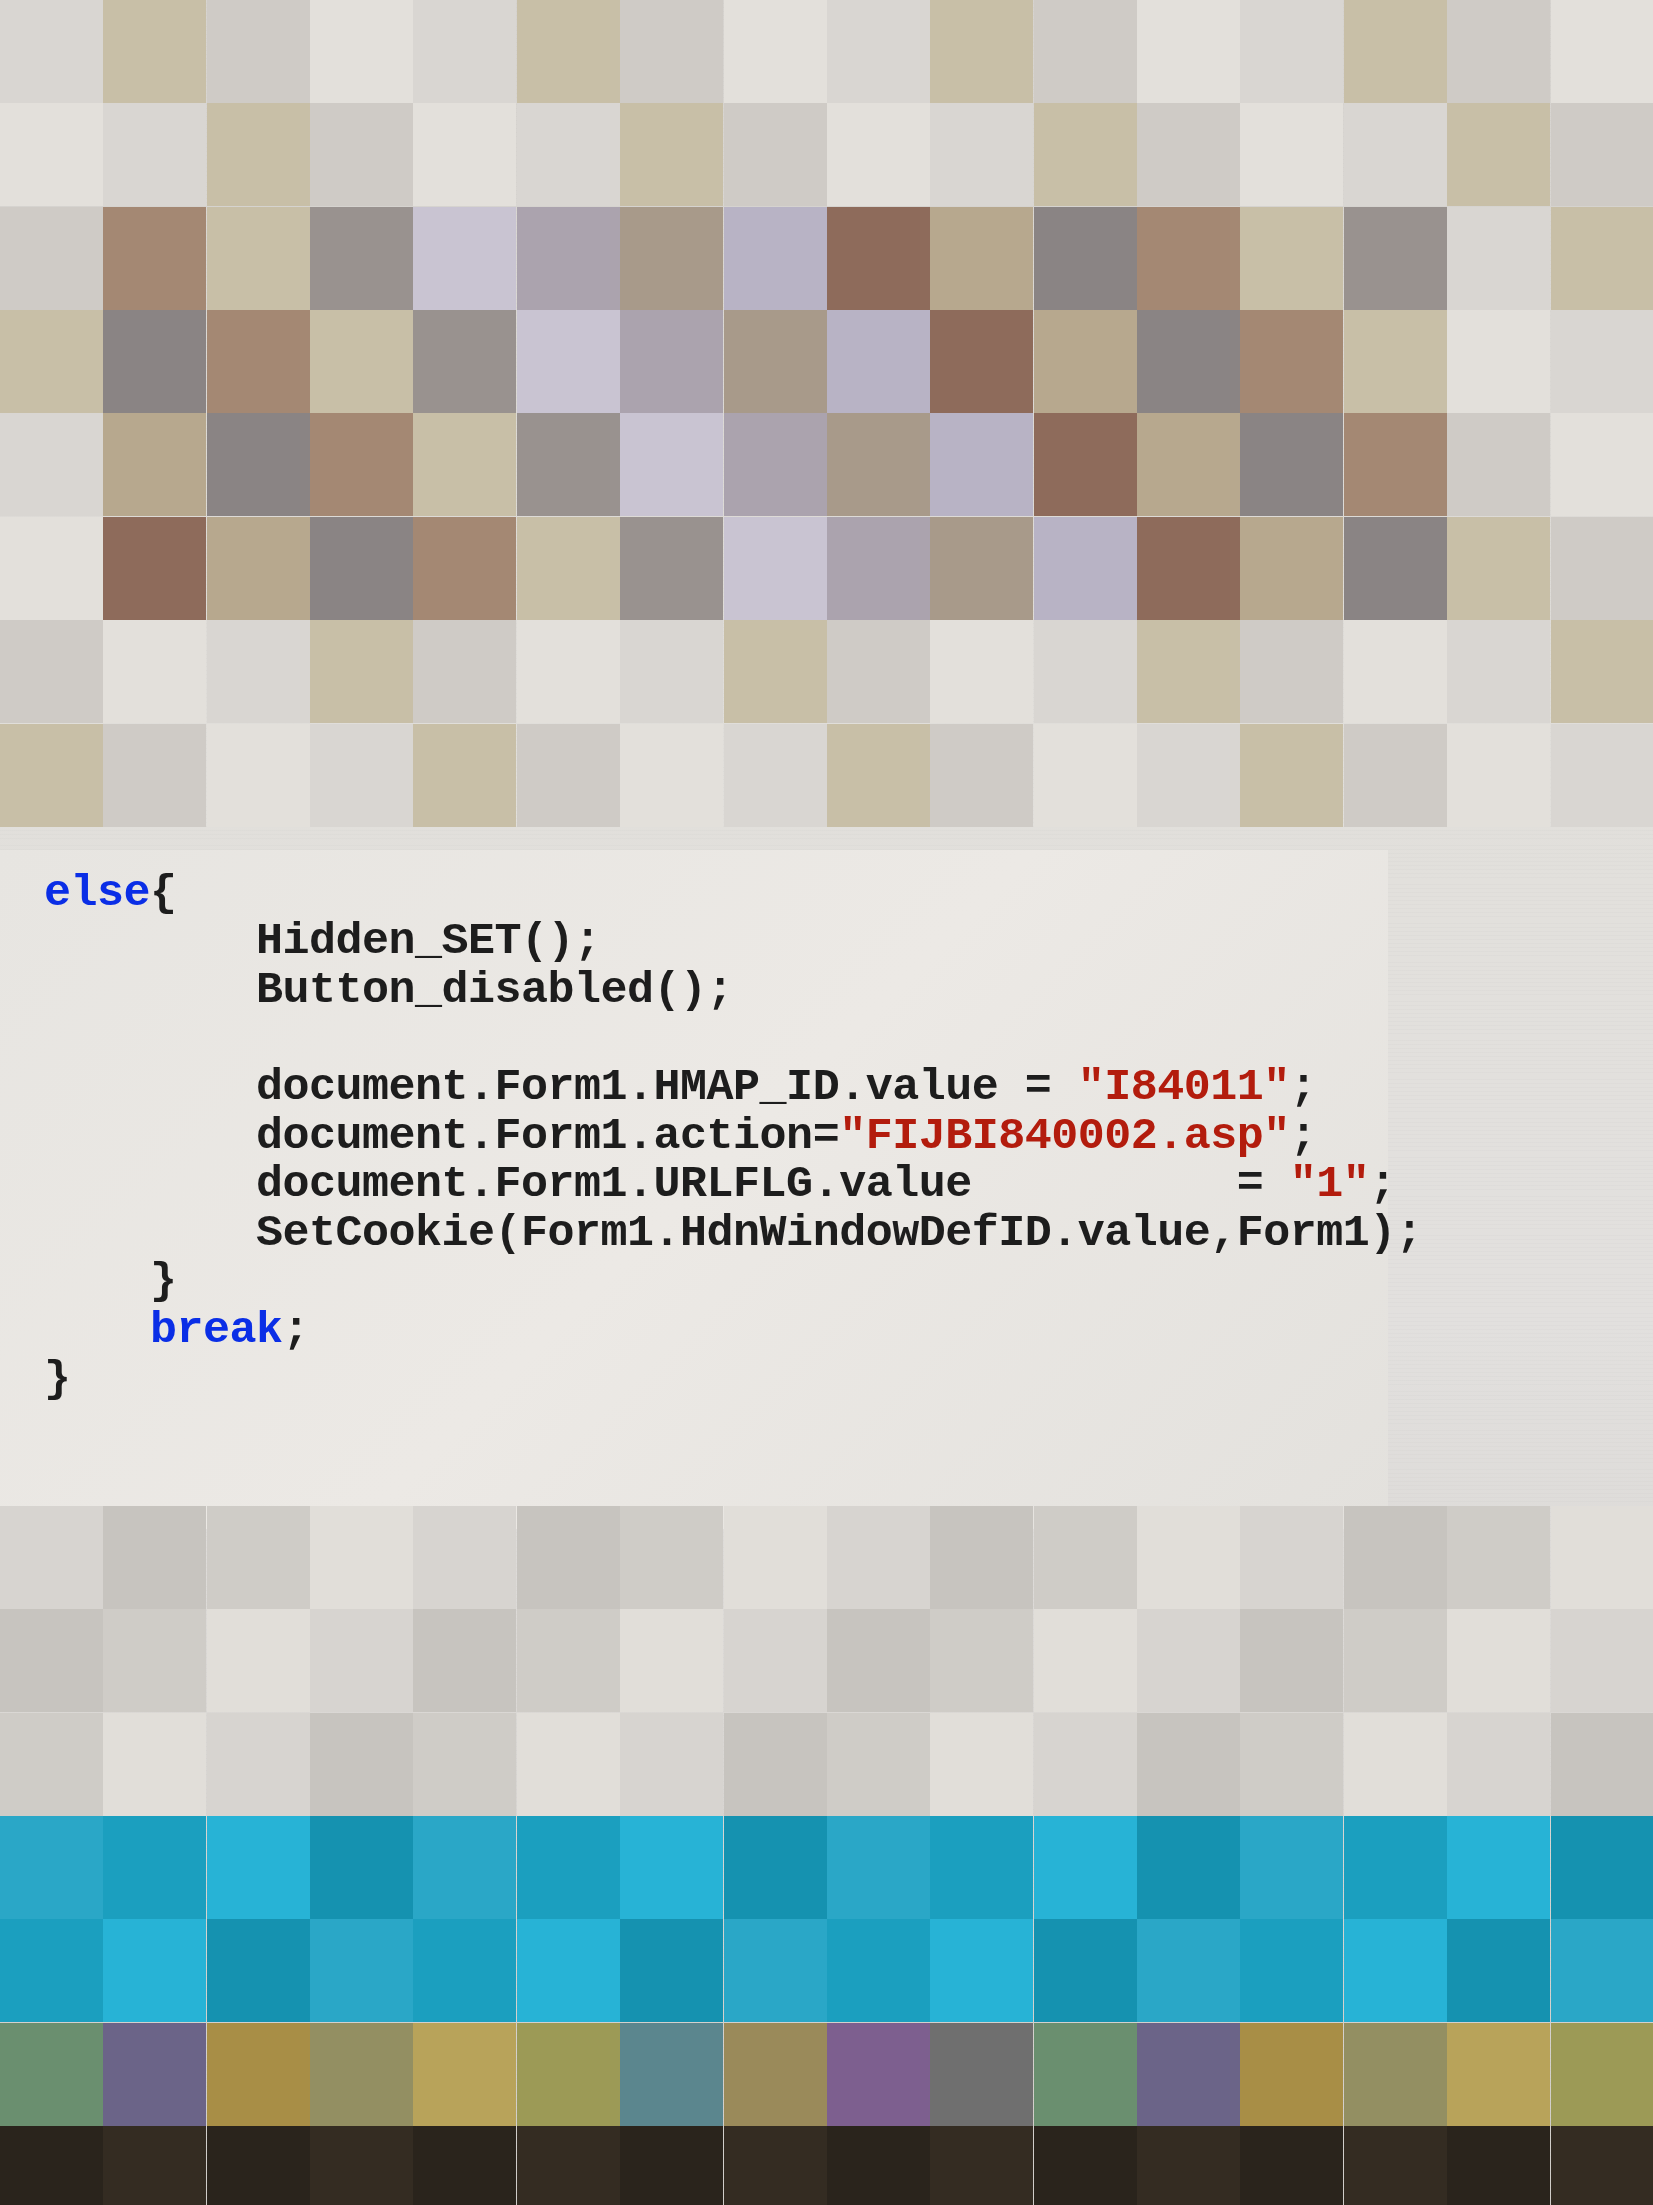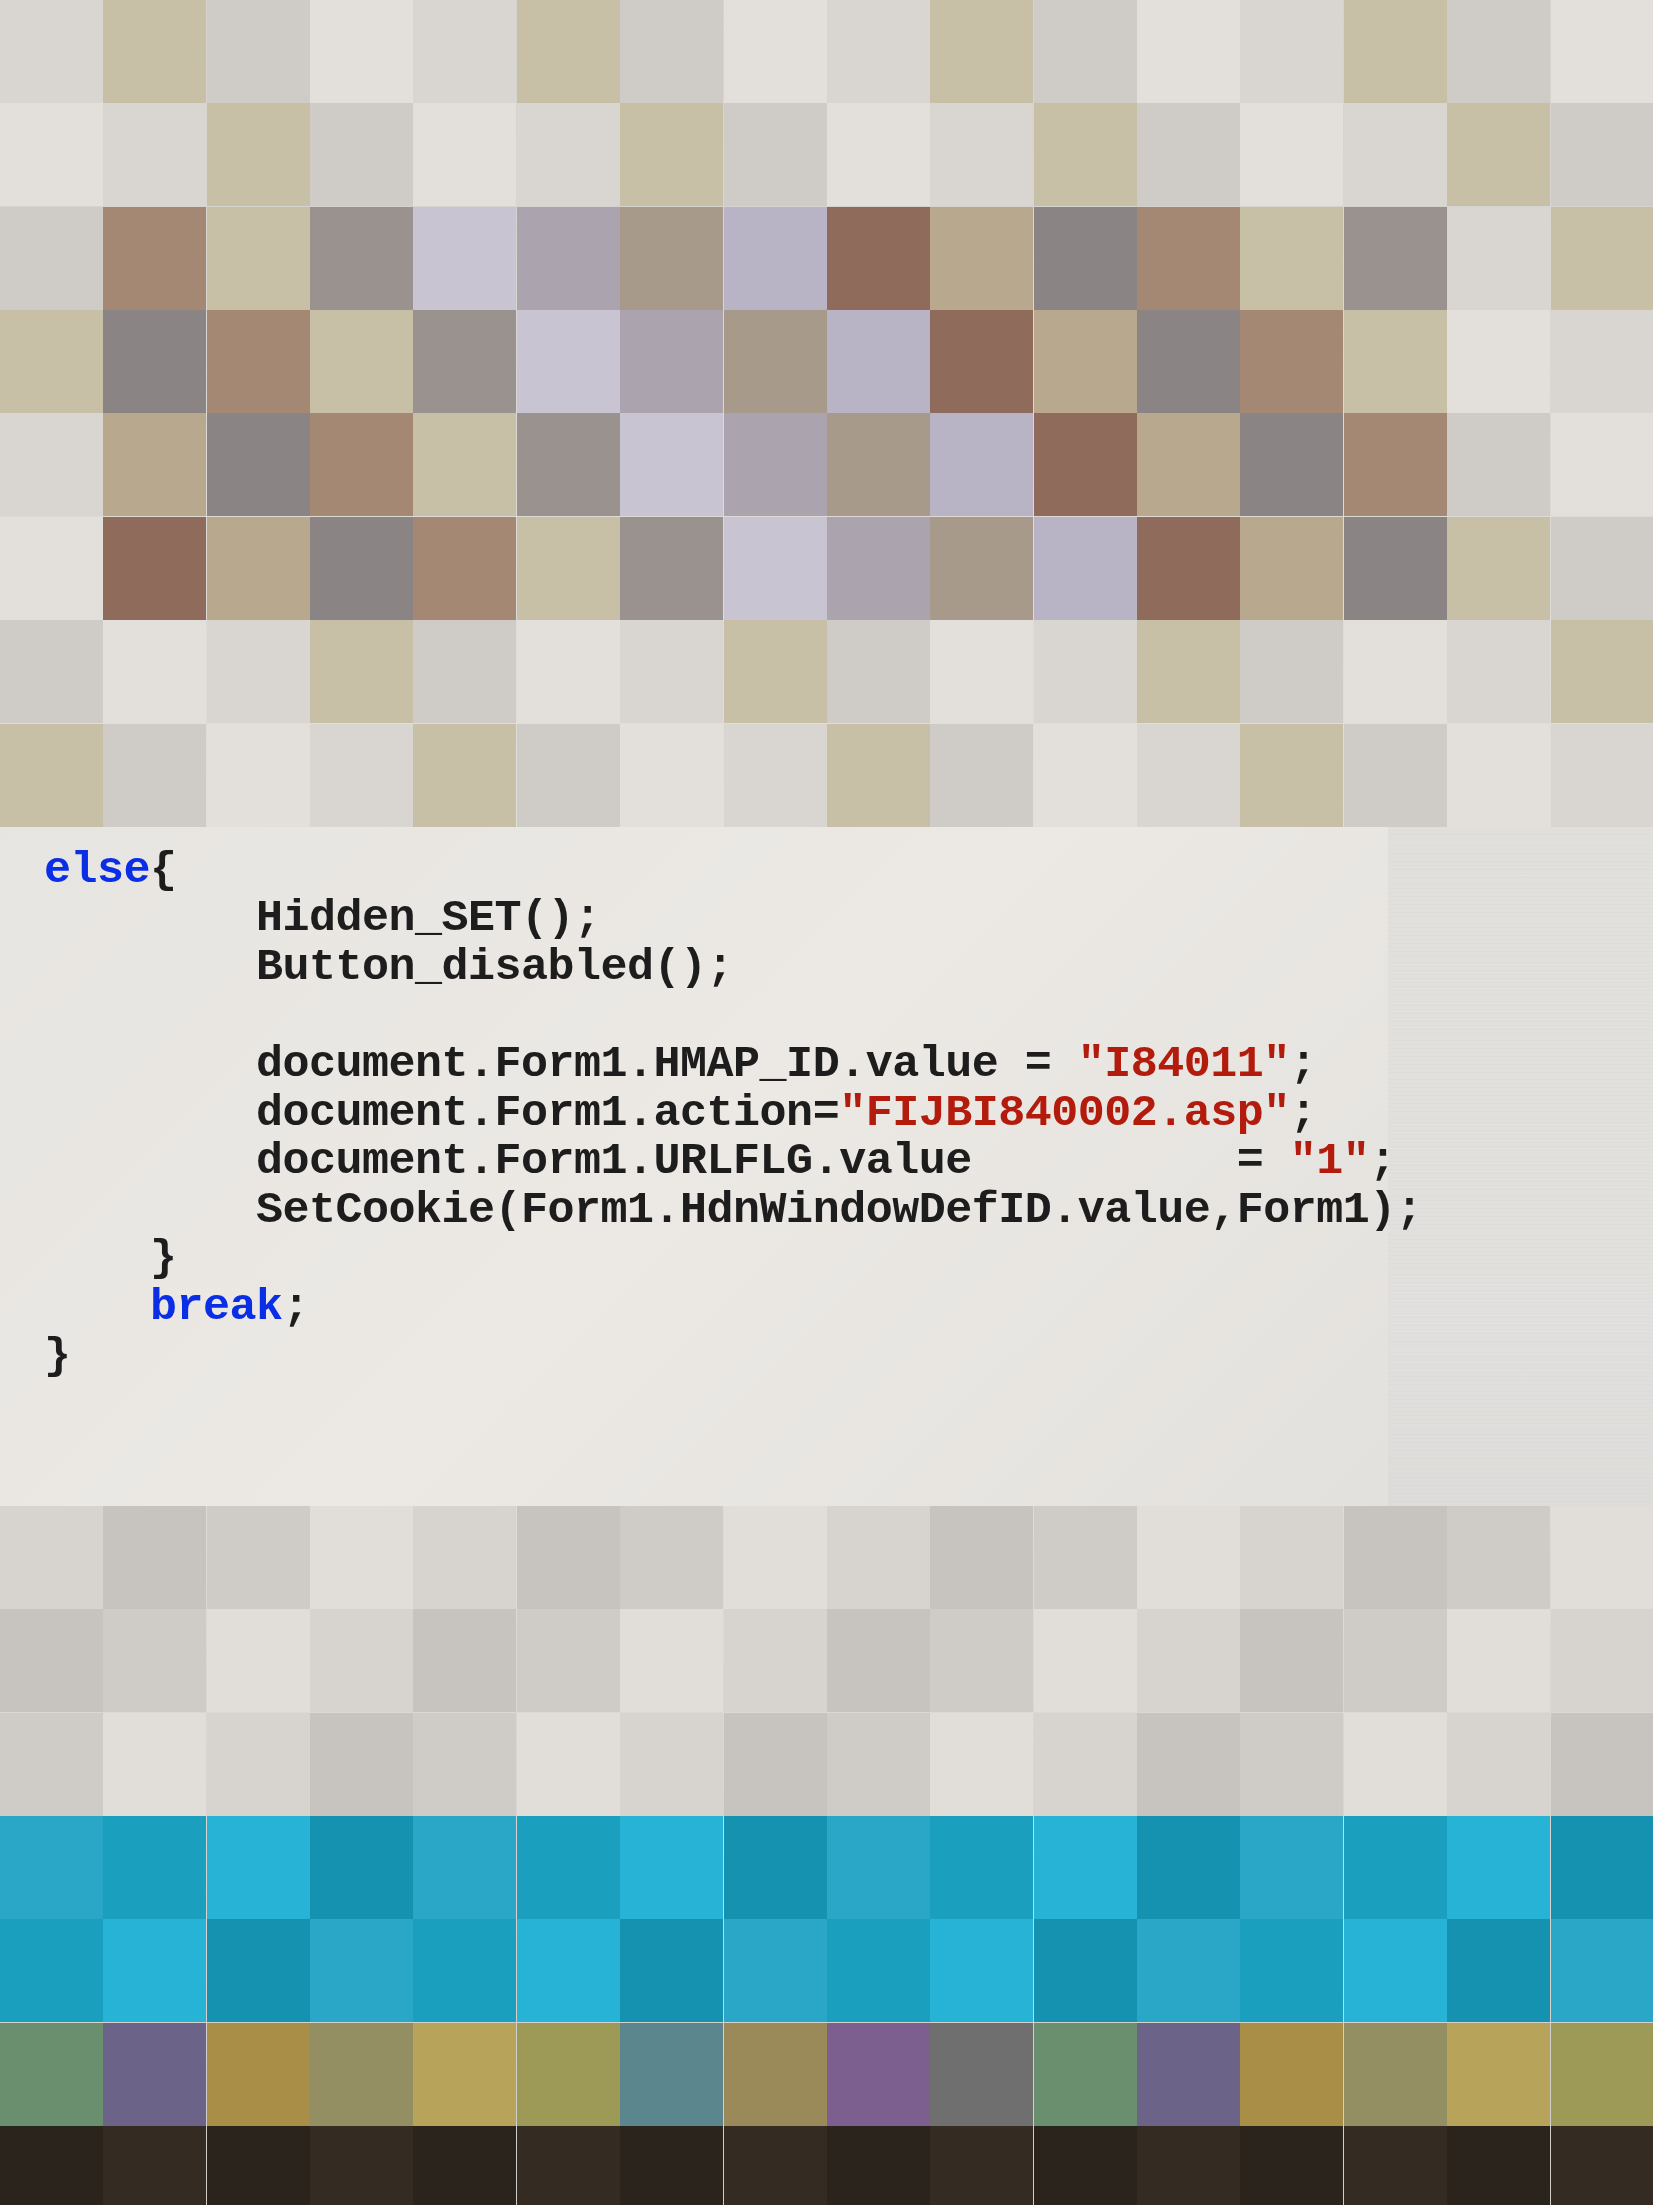--- a/index.html
+++ b/index.html
@@ -41,21 +41,21 @@
   .pix-top { top: 0; height: 827px; }
   .pix-bottom { top: 1506px; height: 699px; }
   .pix .block {
     position: absolute;
   }
 
   
   .code-area {
     position: absolute;
     left: 0;
-    top: 827px;
+    top: 850px;
     width: 1388px;
     height: 679px;
     background: linear-gradient(135deg, #e7e5e1 0%, #ece9e5 50%, #e3e1dd 100%);
     padding: 19.7px 0 0 44px;
     box-sizing: border-box;
   }
   pre.code {
     margin: 0;
     font-size: 45px;
     line-height: 1.08;

